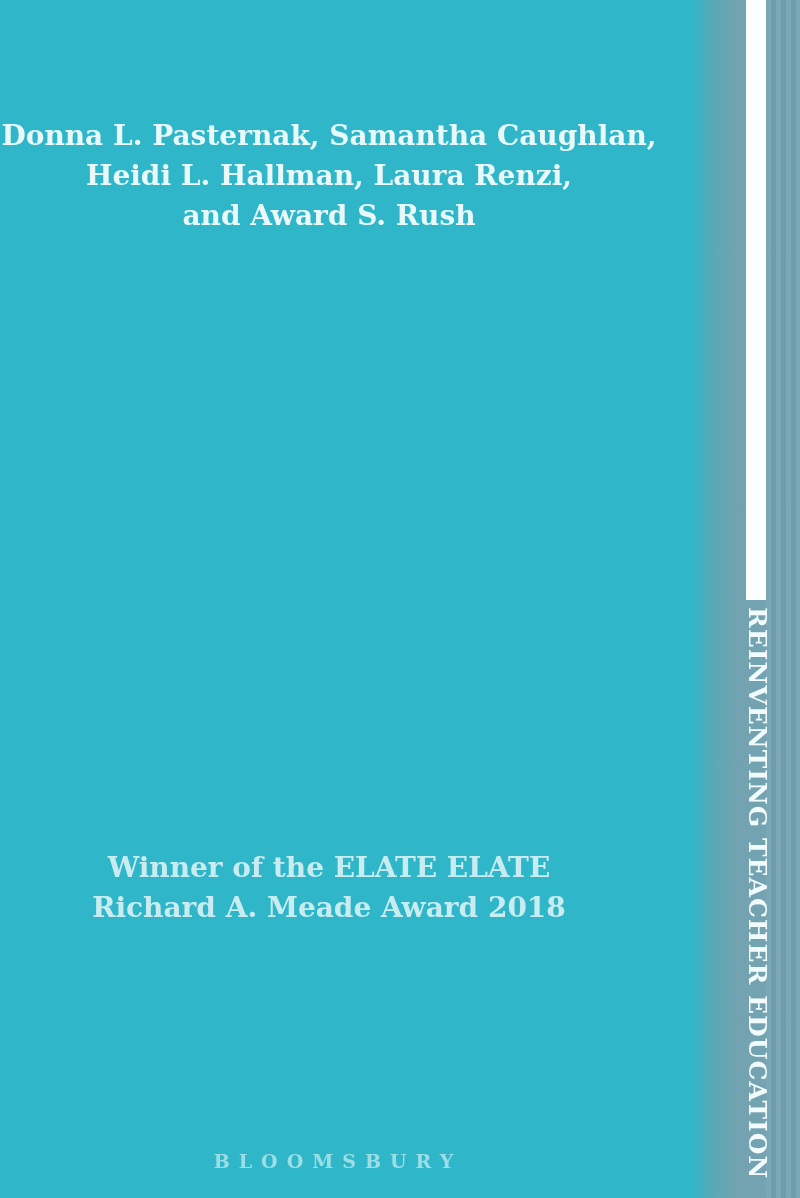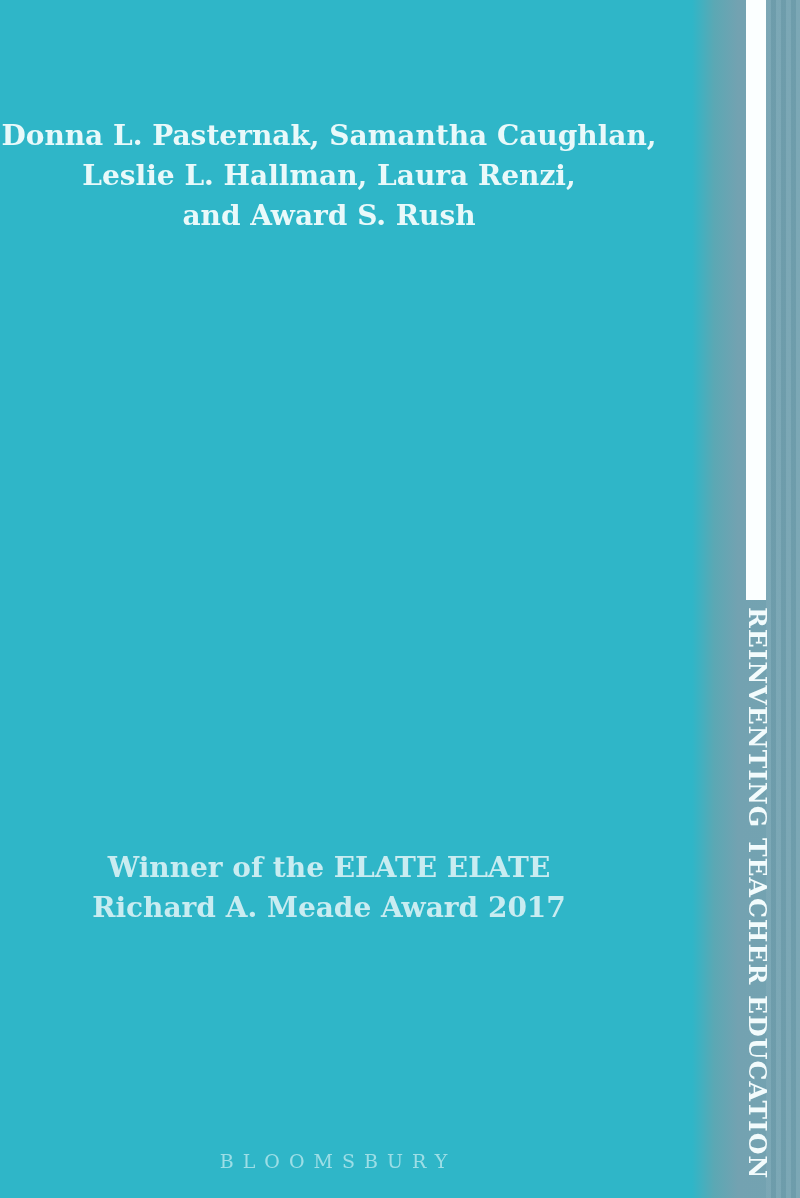--- a/index.html
+++ b/index.html
@@ -87,21 +87,21 @@
     font-size: 28px;
     line-height: 40px;
     color: #c9ecf1;
   }
   .publisher {
     position: absolute;
     bottom: 26px;
     right: -9px; 
     width: 100%;
     font-size: 19px;
-    font-weight: normal;
+    font-weight: bold;
     letter-spacing: 9px;
     color: rgba(248,255,255,0.55);
   }
 </style>
 </head>
 <body>
 
 <div class="cover">
 
   <div class="sidebar">
@@ -109,26 +109,26 @@
   </div>
 
   <div class="stripe"></div>
 
   <div class="series-title">REINVENTING TEACHER EDUCATION</div>
 
   <div class="content">
 
     <div class="authors">
       <div>Donna L. Pasternak, Samantha Caughlan,</div>
-      <div>Leslie L. Hallman, Laura Renzi,</div>
+      <div>Heidi L. Hallman, Laura Renzi,</div>
       <div>and Award S. Rush</div>
     </div>
 
 
     <div class="award">
       <div>Winner of the ELATE ELATE</div>
-      <div>Richard A. Meade Award 2017</div>
+      <div>Richard A. Meade Award 2018</div>
     </div>
 
     <div class="publisher">BLOOMSBURY</div>
 
   </div>
 </div>
 
 </body></html>

